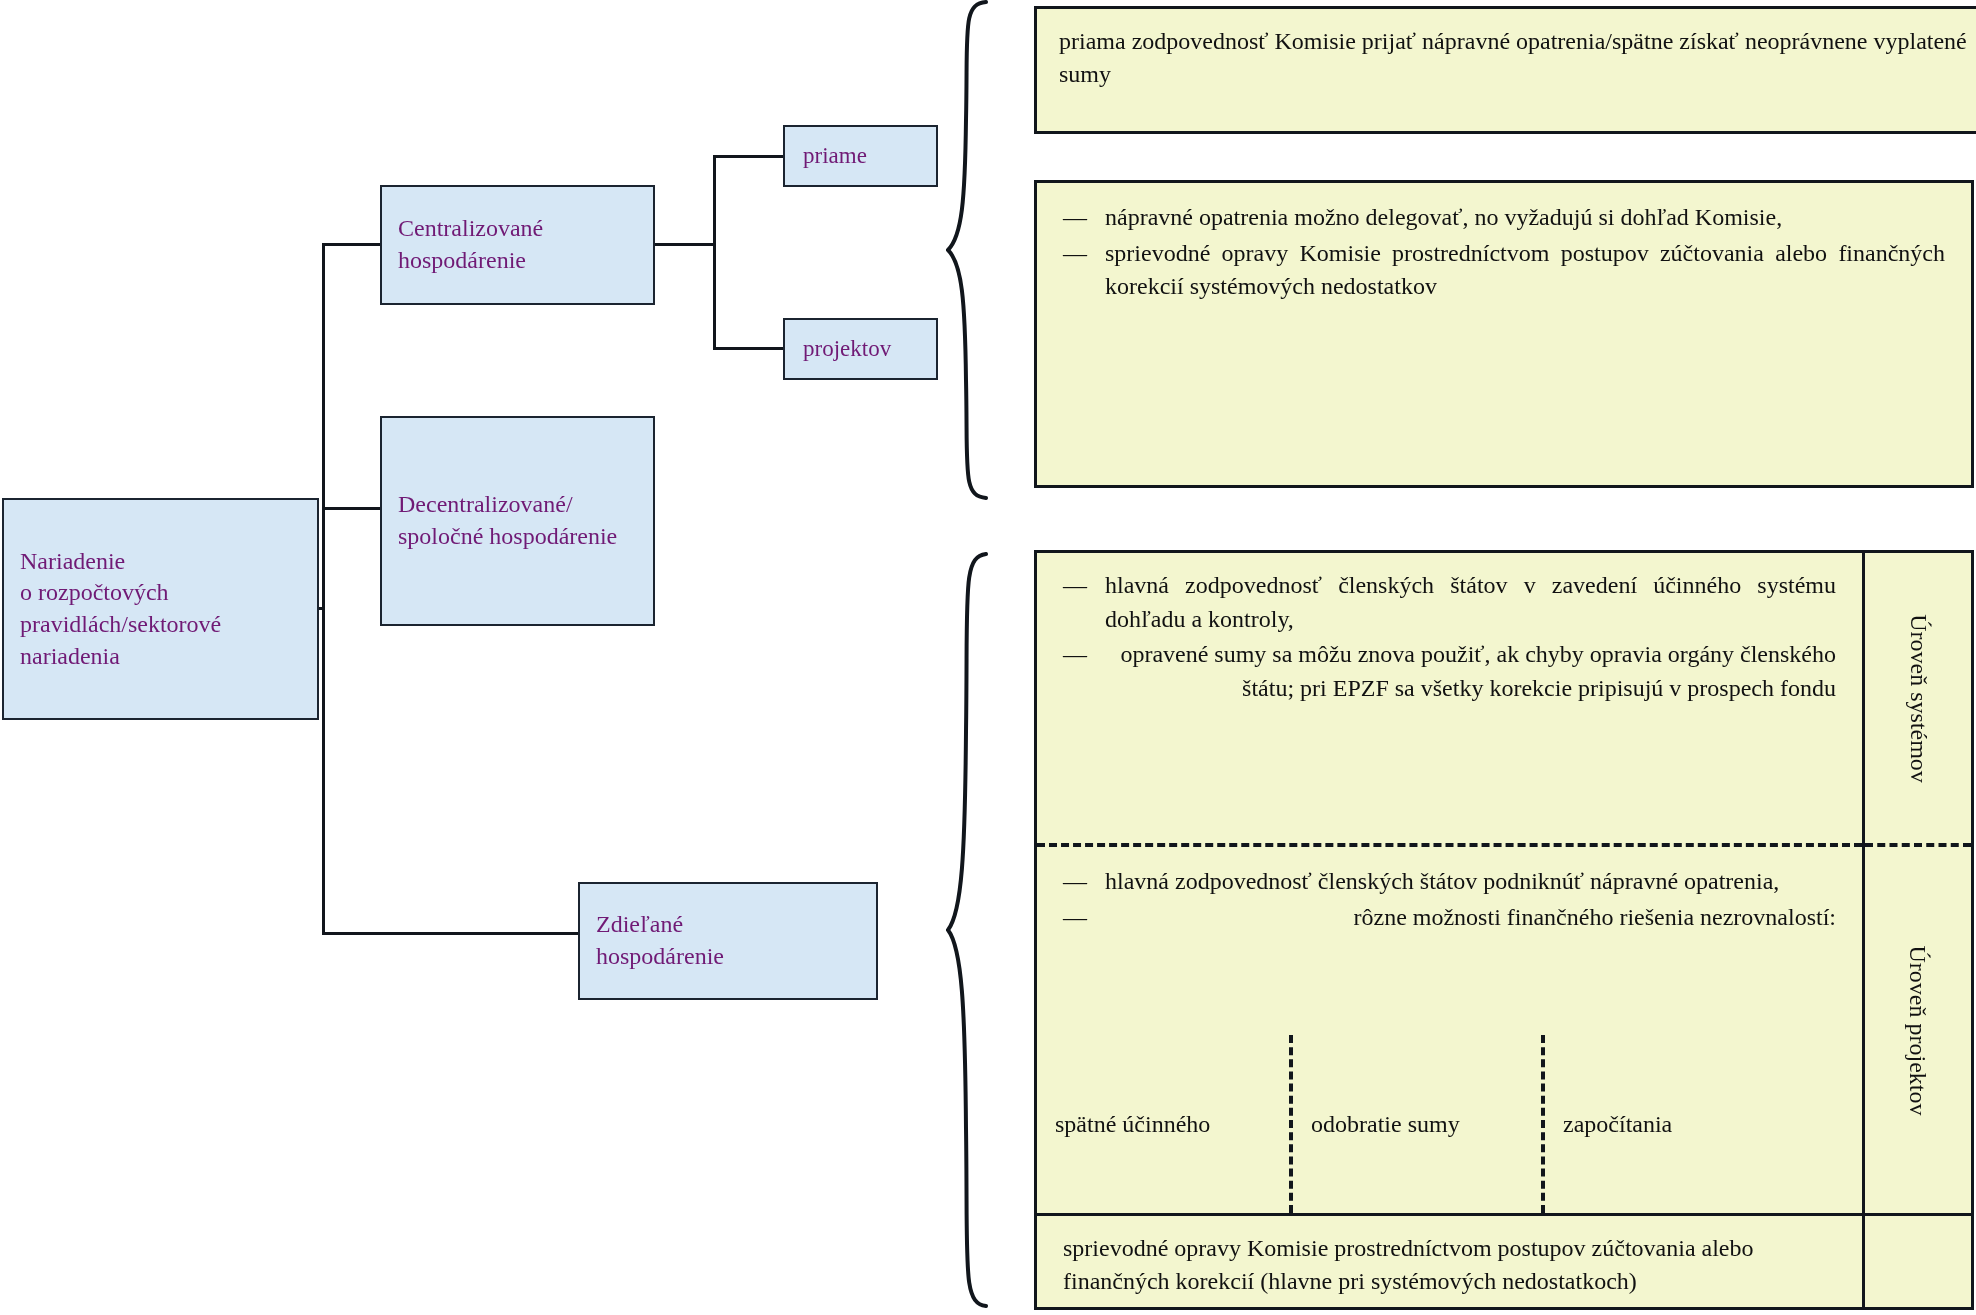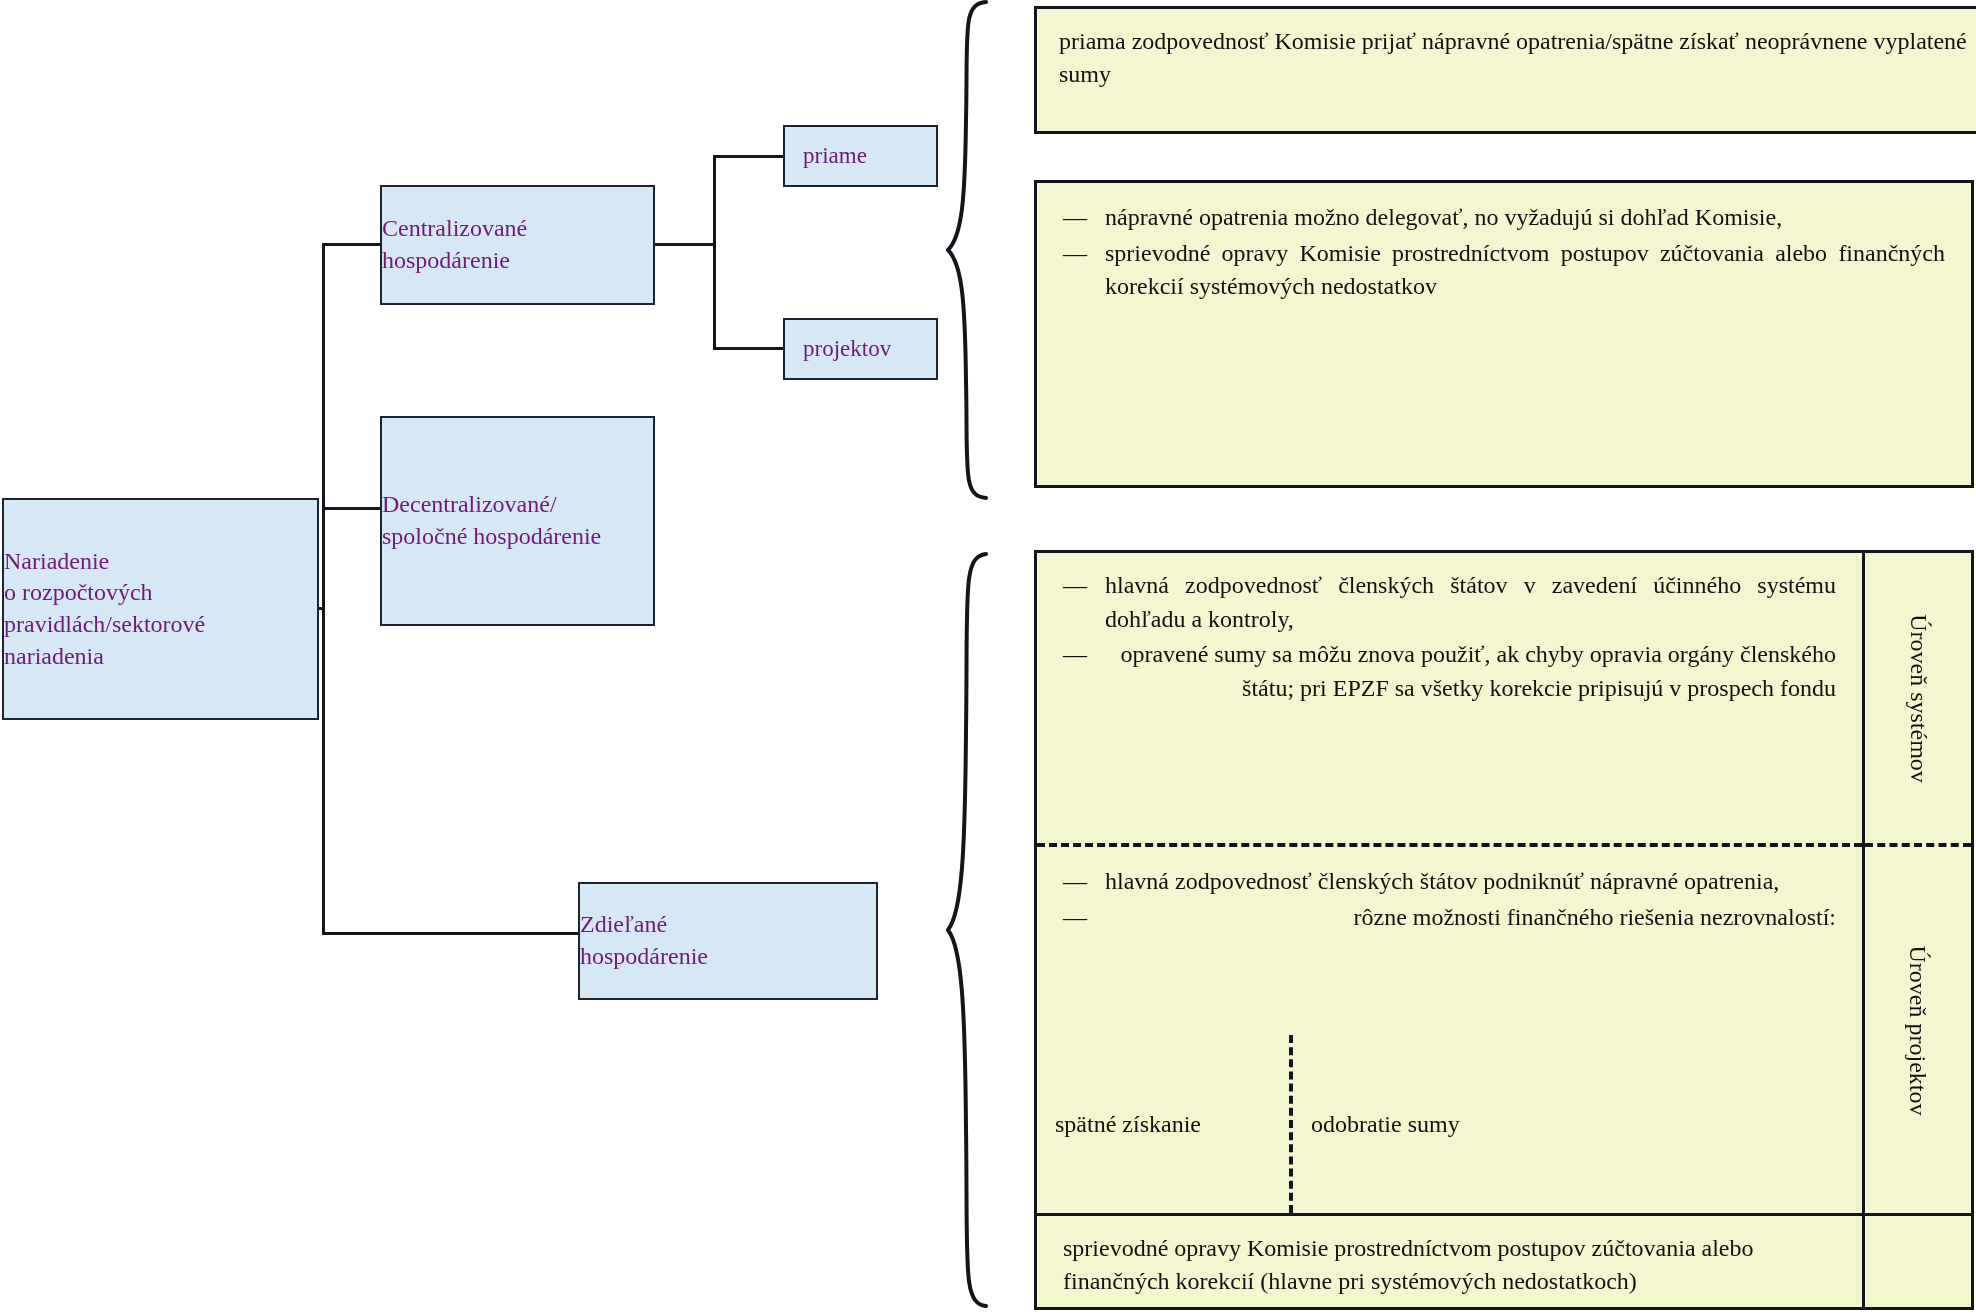--- a/index.html
+++ b/index.html
@@ -15,21 +15,21 @@
     position:absolute;
     background:#d6e7f5;
     border:2.5px solid #1b2430;
     box-sizing:border-box;
     display:flex;
     align-items:center;
     color:#701a75;
     font-size:24px;
     line-height:1.32;
   }
-  .node .txt{padding-left:0;padding-right:8px;white-space:pre-line;}
+  .node .txt{padding-left:16px;padding-right:8px;white-space:pre-line;}
   .node.small{font-size:23px;}
   .node.small .txt{padding-left:18px;}
 
   #node-root{left:2px;  top:498px; width:317px; height:222px;}
   #node-central{left:380px; top:185px; width:275px; height:120px;}
   #node-decentral{left:380px; top:416px; width:275px; height:210px;}
   #node-shared{left:578px; top:882px; width:300px; height:118px;}
   #node-priame{left:783px; top:125px; width:155px; height:62px;}
   #node-nepriame{left:783px; top:318px; width:155px; height:62px;}
 
@@ -258,25 +258,28 @@
             <span class="btxt">hlavná zodpovednosť členských štátov podniknúť nápravné opatrenia,</span>
           </li>
           <li>
             <span class="dash">—</span>
             <span class="btxt">rôzne možnosti finančného riešenia nezrovnalostí:</span>
           </li>
         </ul>
 
         <div class="opts">
           <div class="opt" id="opt-0">
-            <span class="olabel">spätné získanie</span>
+            <span class="olabel">spätné účinného</span>
           </div>
           <div class="opt" id="opt-1">
             <span class="olabel">odobratie sumy</span>
           </div>
+          <div class="opt" id="opt-2">
+            <span class="olabel">započítania</span>
+          </div>
         </div>
       </div>
 
       <div class="bot-last">
         <div class="p-text">sprievodné opravy Komisie prostredníctvom postupov zúčtovania alebo finančných korekcií (hlavne pri systémových nedostatkoch)</div>
       </div>
     </div>
 
     <div class="bot-side">
       <div class="side-seg" id="side-sys">

